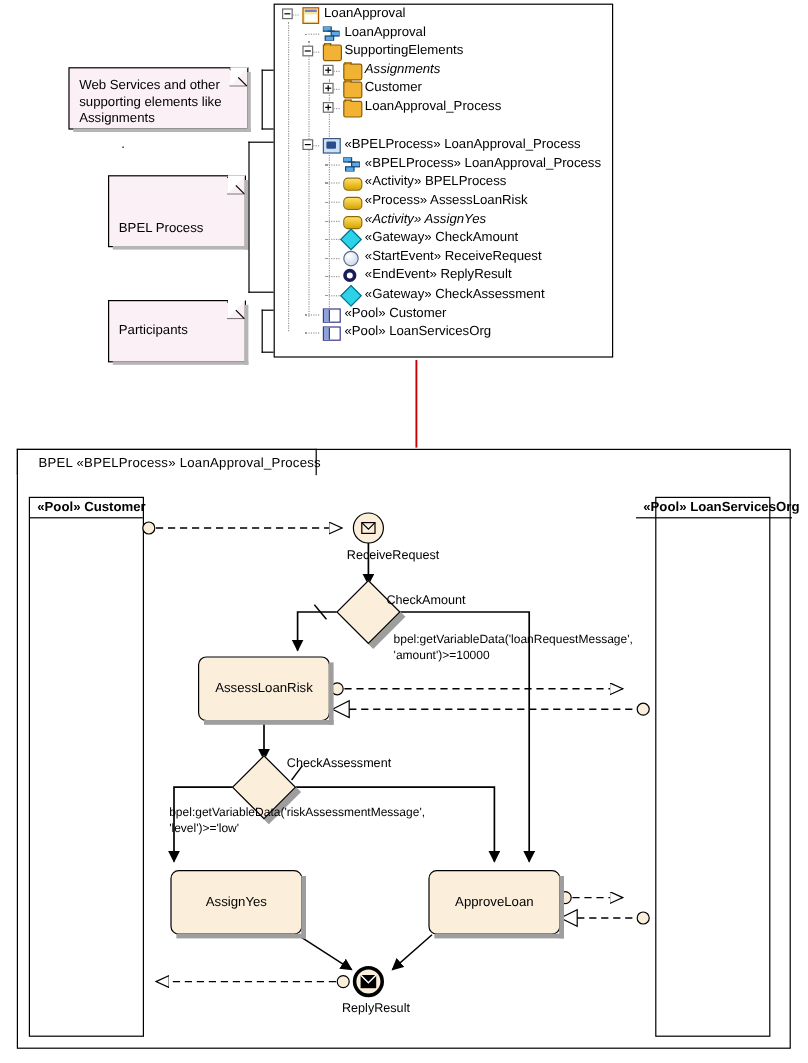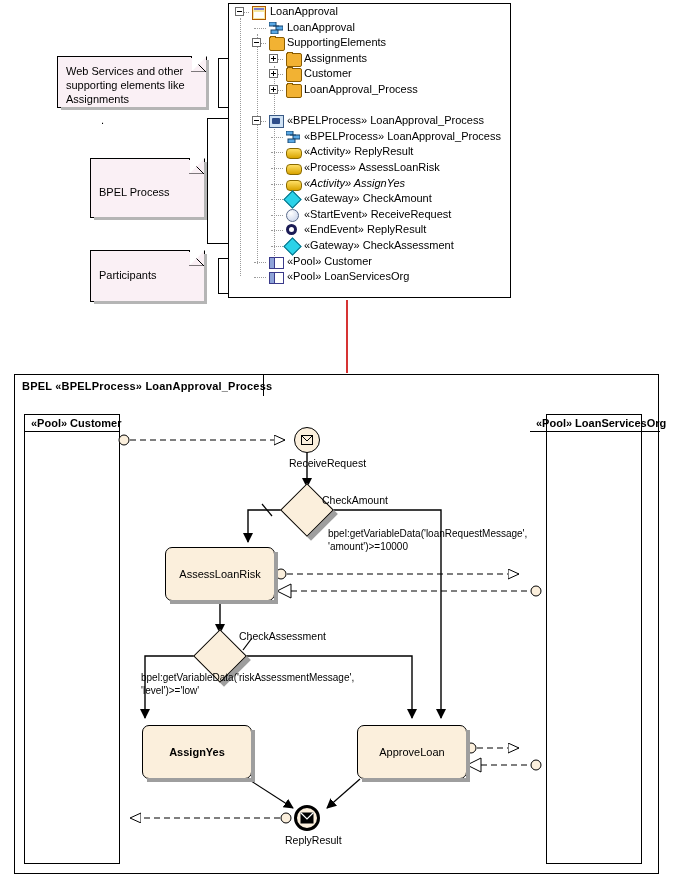--- a/index.html
+++ b/index.html
@@ -62,21 +62,21 @@
   .ic-proc svg{display:block;}
 
   
   .brk{position:absolute;border:1px solid #000;border-right:none;box-sizing:border-box;}
 
   
   #bpel-frame{position:absolute;left:14px;top:374px;width:645px;height:500px;
         border:1px solid #000;background:#fff;box-sizing:border-box;}
   #bpel-tab{position:absolute;left:14px;top:374px;height:22px;border:1px solid #000;
         border-bottom:none;background:#fff;box-sizing:border-box;}
-  #bpel-title{position:absolute;left:22px;top:380px;font-size:11px;font-weight:bold;
+  #bpel-title{position:absolute;left:32px;top:380px;font-size:11px;font-weight:normal;
         color:#000;white-space:nowrap;letter-spacing:.2px;}
 
   .pool{position:absolute;border:1px solid #000;background:#fff;box-sizing:border-box;}
   .pool .hdr{height:17px;border-bottom:1px solid #000;font-size:11px;font-weight:bold;
         padding:2px 0 0 6px;box-sizing:border-box;white-space:nowrap;}
 
   .act{position:absolute;background:#FBEFDC;border:1px solid #000;border-radius:7px;
         box-sizing:border-box;font-size:11px;color:#000;text-align:center;
         display:flex;align-items:center;justify-content:center;}
   .act .sh{position:absolute;left:4px;top:100%;width:100%;height:4px;background:#9e9e9e;}
@@ -105,21 +105,21 @@
     <svg width="15" height="15">
         <polygon points="0,0 15,15 0,15" fill="#FAF0F5"></polygon>
         <polyline points="15,15 0,15" stroke="#000" fill="none"></polyline>
         <line x1="0" y1="0" x2="15" y2="15" stroke="#000"></line>
       </svg>
   </span>
   <span class="shadow"></span>
   <span class="shadow2"></span>
 </div>
 
-<div class="note" style="left:90px;top:158px;width:115px;height:60px;padding-top:26px;">
+<div class="note" style="left:90px;top:146px;width:115px;height:60px;padding-top:36px;">
   <span>BPEL Process</span>
   <span class="fold">
     <svg width="15" height="15">
         <polygon points="0,0 15,15 0,15" fill="#FAF0F5"></polygon>
         <polyline points="15,15 0,15" stroke="#000" fill="none"></polyline>
         <line x1="0" y1="0" x2="15" y2="15" stroke="#000"></line>
       </svg>
   </span>
   <span class="shadow"></span>
   <span class="shadow2"></span>
@@ -169,21 +169,21 @@
     <div class="trow" style="top: 31.2px; position: absolute; left: 0px; right: 0px;">
       <div class="dotsh" style="left: 25px; top: 8px; width: 12px;"></div>
       <div class="tg" style="left: 23px;"></div>
       <div class="ic ic-pkg" style="left: 40px;"></div>
       <span class="lbl" style="left: 58px;">SupportingElements</span>
     </div>
     <div class="trow" style="top: 46.8px; position: absolute; left: 0px; right: 0px;">
       <div class="dotsh" style="left: 42px; top: 8px; width: 12px;"></div>
       <div class="tg plus" style="left: 40px;"></div>
       <div class="ic ic-pkg" style="left: 57px;"></div>
-      <span class="lbl" style="left: 75px;">Assignments</span>
+      <span class="lbl" style="left: 75px; font-style: italic;">Assignments</span>
     </div>
     <div class="trow" style="top: 62.4px; position: absolute; left: 0px; right: 0px;">
       <div class="dotsh" style="left: 42px; top: 8px; width: 12px;"></div>
       <div class="tg plus" style="left: 40px;"></div>
       <div class="ic ic-pkg" style="left: 57px;"></div>
       <span class="lbl" style="left: 75px;">Customer</span>
     </div>
     <div class="trow" style="top: 78px; position: absolute; left: 0px; right: 0px;">
       <div class="dotsh" style="left: 42px; top: 8px; width: 12px;"></div>
       <div class="tg plus" style="left: 40px;"></div>
@@ -204,21 +204,21 @@
           <rect x="7" y="4" width="7" height="4" fill="#5aa9e6" stroke="#16456e"></rect>
           <rect x="2" y="8" width="7" height="4" fill="#5aa9e6" stroke="#16456e"></rect>
           <line x1="4" y1="4" x2="10" y2="4" stroke="#16456e"></line>
         </svg>
       </div>
       <span class="lbl" style="left: 75px;">«BPELProcess» LoanApproval_Process</span>
     </div>
     <div class="trow" style="top: 140.4px; position: absolute; left: 0px; right: 0px;">
       <div class="dotsh" style="left: 42px; top: 8px; width: 12px;"></div>
       <div class="ic ic-act" style="left: 57px;"></div>
-      <span class="lbl" style="left: 75px;">«Activity» ReplyResult</span>
+      <span class="lbl" style="left: 75px;">«Activity» BPELProcess</span>
     </div>
     <div class="trow" style="top: 156px; position: absolute; left: 0px; right: 0px;">
       <div class="dotsh" style="left: 42px; top: 8px; width: 12px;"></div>
       <div class="ic ic-act" style="left: 57px;"></div>
       <span class="lbl" style="left: 75px;">«Process» AssessLoanRisk</span>
     </div>
     <div class="trow" style="top: 171.6px; position: absolute; left: 0px; right: 0px;">
       <div class="dotsh" style="left: 42px; top: 8px; width: 12px;"></div>
       <div class="ic ic-act" style="left: 57px;"></div>
       <span class="lbl" style="left: 75px; font-style: italic;">«Activity» AssignYes</span>
@@ -332,21 +332,21 @@
 <div class="cond" style="left:141px;top:671px;">
   <div>bpel:getVariableData('riskAssessmentMessage',</div>
   <div>'level')&gt;='low'</div>
 </div>
 
 <div class="act" style="left:165px;top:547px;width:110px;height:54px;">
   <span>AssessLoanRisk</span>
   <span class="sh"></span>
   <span class="sh2"></span>
 </div>
-<div class="act" style="left:142px;top:725px;width:110px;height:54px;font-weight:bold;">
+<div class="act" style="left:142px;top:725px;width:110px;height:54px;">
   <span>AssignYes</span>
   <span class="sh"></span>
   <span class="sh2"></span>
 </div>
 <div class="act" style="left:357px;top:725px;width:110px;height:54px;">
   <span>ApproveLoan</span>
   <span class="sh"></span>
   <span class="sh2"></span>
 </div>
 

